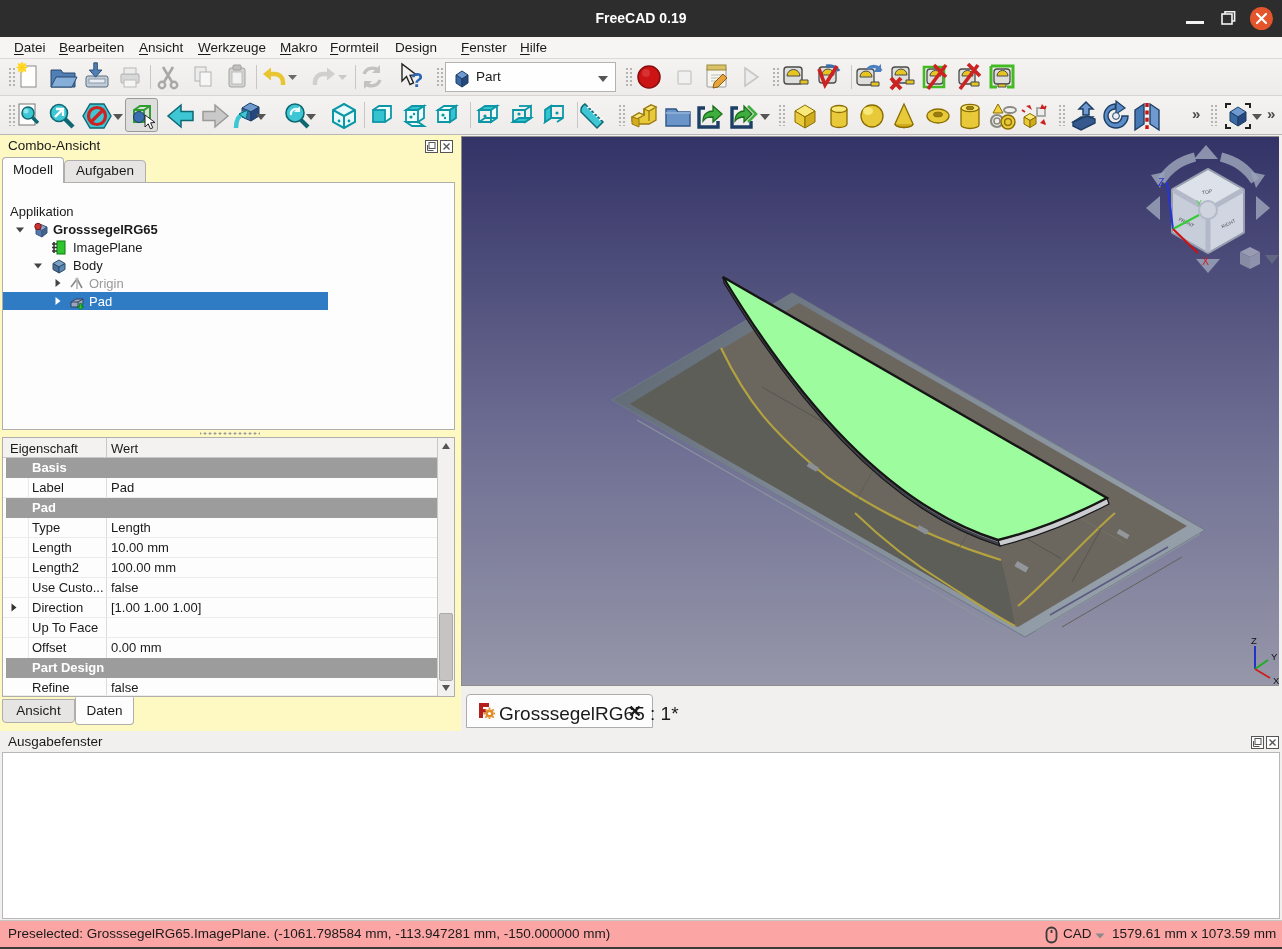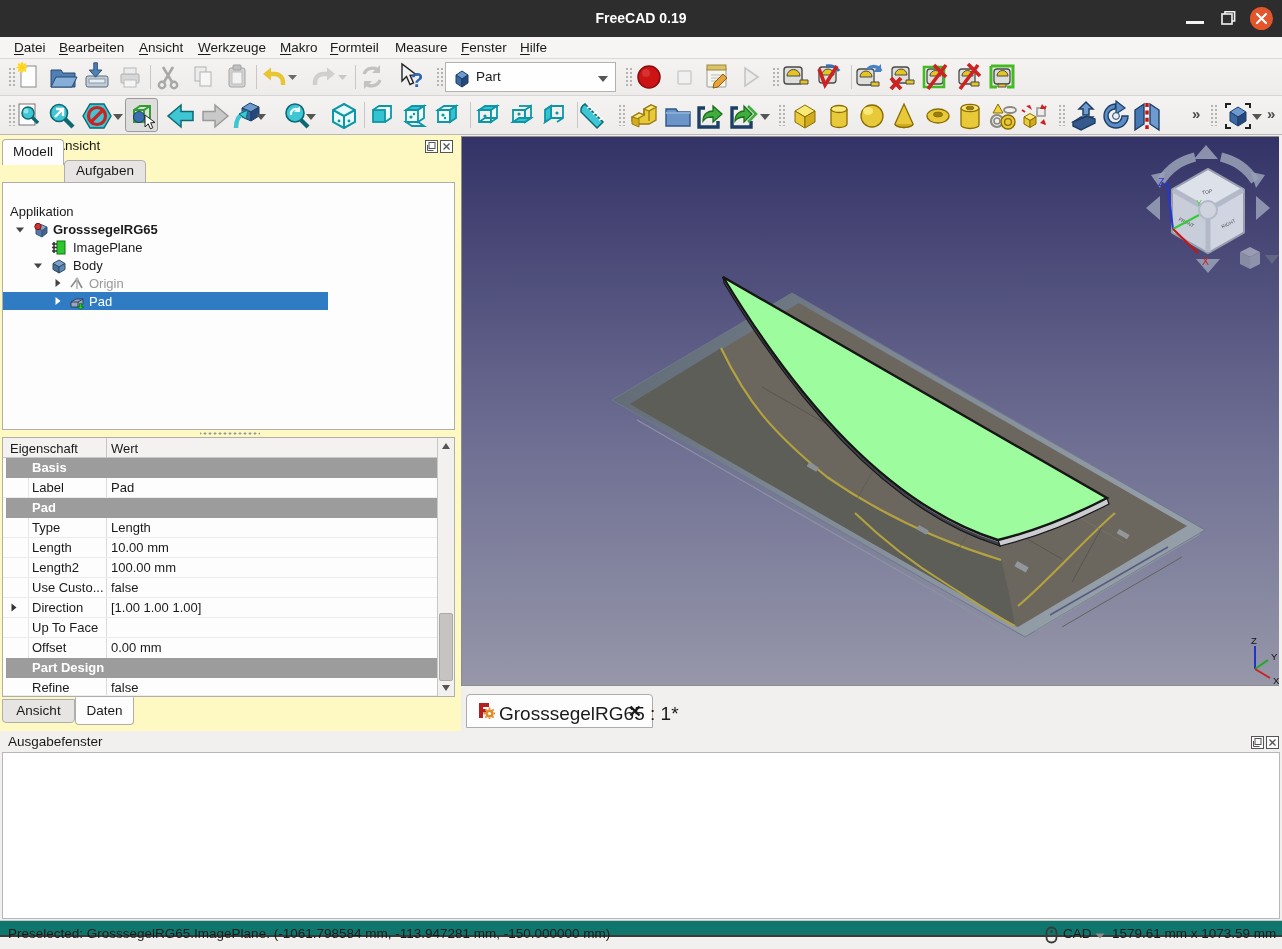--- a/index.html
+++ b/index.html
@@ -31,21 +31,21 @@
  </svg>
 </div>
 
 <div class="abs" style="left:0;top:37px;width:1282px;height:22px;background:#f6f5f4;border-bottom:1px solid #dbd9d7">
  <span class="menuitem" style="left:14px"><span class="u">D</span>atei</span>
  <span class="menuitem" style="left:59px"><span class="u">B</span>earbeiten</span>
  <span class="menuitem" style="left:139px"><span class="u">A</span>nsicht</span>
  <span class="menuitem" style="left:198px"><span class="u">W</span>erkzeuge</span>
  <span class="menuitem" style="left:280px"><span class="u">M</span>akro</span>
  <span class="menuitem" style="left:330px"><span class="u">F</span>ormteil</span>
- <span class="menuitem" style="left:395px">Measure</span>
+ <span class="menuitem" style="left:395px">Design</span>
  <span class="menuitem" style="left:461px"><span class="u">F</span>enster</span>
  <span class="menuitem" style="left:520px"><span class="u">H</span>ilfe</span>
 </div>
 
 <div class="tb" id="tb1" style="top:59px;height:37px;background:linear-gradient(#f4f3f1,#edecea);border-bottom:1px solid #d8d6d4">
  <div class="dots" style="left:8px"></div>
  <svg class="ico" style="left:13px" width="32" height="32">
       <rect x="8" y="5" width="15" height="21" fill="#fefefe" stroke="#8a8a8a"></rect>
       <circle cx="9" cy="6.5" r="4.5" fill="#ffe14d"></circle>
       <path d="M9 1 v11 M3.5 6.5 h11 M5 2.5 l8 8 M13 2.5 l-8 8" stroke="#ffd11a" stroke-width="1.2"></path>
@@ -389,21 +389,21 @@
  <div class="abs" style="left:8px;top:3px;font-size:13.5px">Combo-Ansicht</div>
  <svg class="abs" style="left:425px;top:5px" width="13" height="13">
       <rect x="0.5" y="0.5" width="12" height="12" fill="#fdfdfd" stroke="#555"></rect>
       <rect x="4" y="2.5" width="6" height="6" fill="none" stroke="#555"></rect>
       <path d="M2.5 5 v5.5 h6" fill="none" stroke="#555"></path>
     </svg>
  <svg class="abs" style="left:440px;top:5px" width="13" height="13">
       <rect x="0.5" y="0.5" width="12" height="12" fill="#fdfdfd" stroke="#555"></rect>
       <path d="M3.5 3.5 l6 6 m0-6 l-6 6" stroke="#555" stroke-width="1.3"></path>
     </svg>
- <div class="abs" style="left:2px;top:4px;width:62px;height:26px;background:#fdfdfd;border:1px solid #b0aeac;border-bottom:none;border-radius:4px 4px 0 0;text-align:center;font-size:13.5px;padding-top:4px;z-index:2">Modell</div>
+ <div class="abs" style="left:2px;top:22px;width:62px;height:26px;background:#fdfdfd;border:1px solid #b0aeac;border-bottom:none;border-radius:4px 4px 0 0;text-align:center;font-size:13.5px;padding-top:4px;z-index:2">Modell</div>
  <div class="abs" style="left:64px;top:25px;width:82px;height:23px;background:#e7e5e3;border:1px solid #b0aeac;border-radius:4px 4px 0 0;text-align:center;font-size:13.5px;padding-top:2px">Aufgaben</div>
 
  <div class="abs" style="left:2px;top:47px;width:453px;height:248px;background:#fdfdfd;border:1px solid #b0aeac">
   <div class="abs" style="left:7px;top:21px;font-size:13px">Applikation</div>
   <svg class="abs" style="left:12px;top:42px" width="10" height="10">
         <path d="M1 2.5 h8 l-4 5z" fill="#444"></path>
       </svg>
   <svg class="abs" style="left:30px;top:39px" width="16" height="16">
         <path d="M3 6 l5-3.5 6 2.5 -5 3.5z" fill="#8aa9cc" stroke="#3a5a80"></path>
         <path d="M3 6 v6 l6 3 v-6.5z" fill="#5577aa" stroke="#3a5a80"></path>
@@ -637,21 +637,21 @@
       <rect x="4" y="2.5" width="6" height="6" fill="none" stroke="#555"></rect>
       <path d="M2.5 5 v5.5 h6" fill="none" stroke="#555"></path>
     </svg>
  <svg class="abs" style="left:1266px;top:5px" width="13" height="13">
       <rect x="0.5" y="0.5" width="12" height="12" fill="#fdfdfd" stroke="#555"></rect>
       <path d="M3.5 3.5 l6 6 m0-6 l-6 6" stroke="#555" stroke-width="1.3"></path>
     </svg>
  <div class="abs" style="left:2px;top:21px;width:1278px;height:167px;background:#fff;border:1px solid #b9b7b5"></div>
 </div>
 
-<div class="abs" id="statusbar" style="left:0;top:920px;width:1282px;height:17px;background:#0f766e;border-top:1px solid #c9c7c5;border-bottom:2px solid #3a3a3a">
+<div class="abs" id="statusbar" style="left:0;top:920px;width:1282px;height:29px;background:#fca5a5;border-top:1px solid #c9c7c5;border-bottom:2px solid #3a3a3a">
  <div class="abs" style="left:8px;top:5px;font-size:13.5px">Preselected: GrosssegelRG65.ImagePlane. (-1061.798584 mm, -113.947281 mm, -150.000000 mm)</div>
  <svg class="abs" style="left:1045px;top:5px" width="13" height="18">
       <rect x="1.5" y="1.5" width="10" height="15" rx="5" fill="none" stroke="#3a3a3a" stroke-width="1.8"></rect>
       <path d="M6.5 4 v3" stroke="#3a3a3a" stroke-width="1.8"></path>
     </svg>
  <div class="abs" style="left:1063px;top:5px;font-size:13.5px">CAD</div>
  <svg class="abs" style="left:1094px;top:11px" width="12" height="8">
       <path d="M1.5 1.5 h9 l-4.5 5z" fill="#8a8a8a"></path>
     </svg>
  <div class="abs" style="left:1112px;top:5px;font-size:13.5px">1579.61 mm x 1073.59 mm</div>

